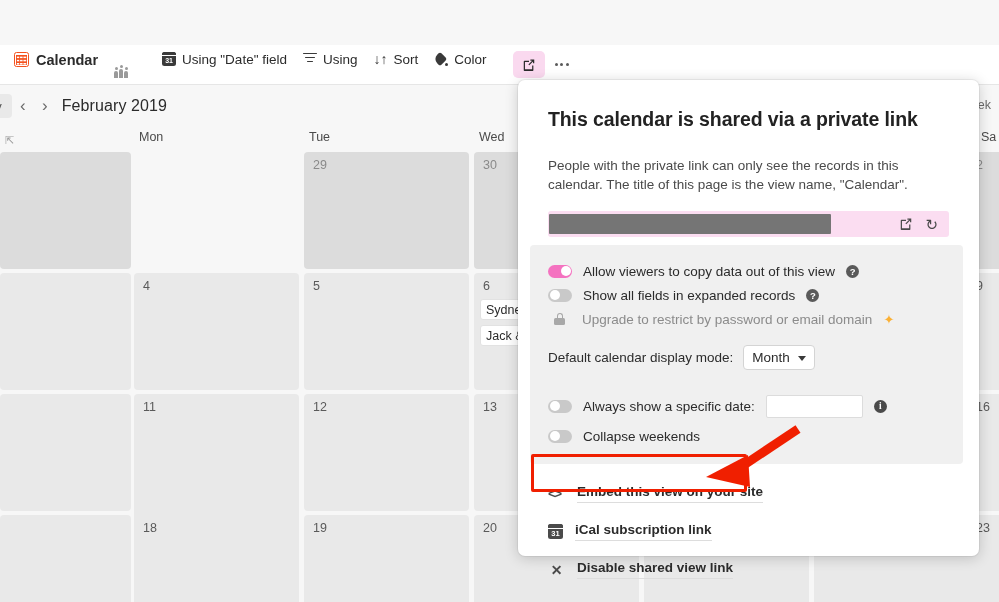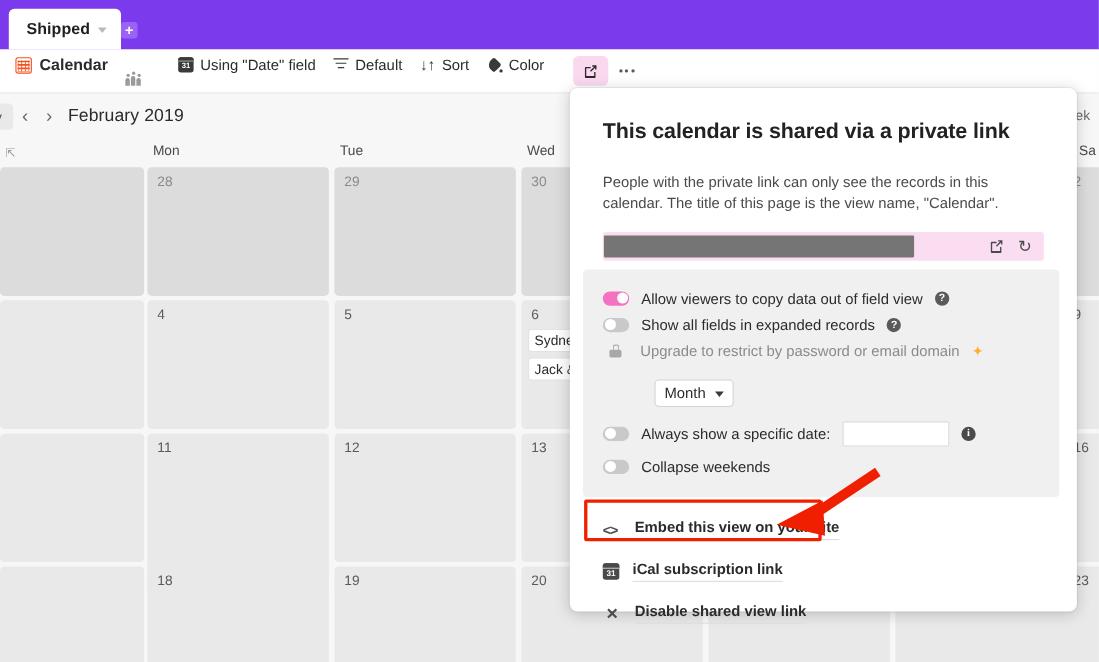--- a/index.html
+++ b/index.html
@@ -242,21 +242,21 @@
     position: absolute; left: 2.5px; top: 0; width: 6px; height: 6px;
     border: 1.6px solid #a8a8a8; border-bottom: none; border-radius: 3px 3px 0 0;
   }
   .ico-spark { color: #fbb034; font-size: 13px; line-height: 13px; flex: none; }
 
   .mode-row { display: flex; align-items: center; gap: 10px; margin-top: 14px; }
   .mode-lbl { font-size: 13.5px; color: #2b2b2b; }
   .select {
     height: 25px; min-width: 68px; background: #ffffff; border: 1px solid #d4d4d4;
     border-radius: 4px; display: flex; align-items: center; gap: 8px;
-    padding: 0 8px; font-size: 13.5px; color: #2b2b2b; margin-left: 47px;
+    padding: 0 8px; font-size: 13.5px; color: #2b2b2b;
   }
   .date-input {
     width: 97px; height: 23px; background: #ffffff; border: 1px solid #dcdcdc;
     border-radius: 2px; flex: none;
   }
 
   .links { margin-top: 16px; margin-left: 0; }
   .link-row {
     display: flex; align-items: center; gap: 12px; height: 27px; margin-bottom: 11px;
   }
@@ -284,29 +284,20 @@
     position: absolute; left: 531px; top: 454px; width: 216px; height: 38px;
     border: 3px solid #f01f00; border-radius: 2px; pointer-events: none;
   }
   .anno-arrow { position: absolute; left: 680px; top: 425px; pointer-events: none; }
 </style>
 </head>
 <body>
 
 <div id="app">
 
-  <div class="topbar">
-    <div class="tab-active">
-      <span class="tab-label">Shipped</span>
-      <span class="caret-down"></span>
-    </div>
-    <div class="tab-add">
-      <span>+</span>
-    </div>
-  </div>
 
   <div class="toolbar">
     <div class="tb-item name">
       <span class="ico-cal-orange"></span>
       <span>Calendar</span>
     </div>
     <div class="tb-item">
       <span class="ico-people">
           <i></i>
           <i class="mid"></i>
@@ -317,21 +308,21 @@
     <div class="tb-item">
       <span class="ico-cal-dark"></span>
       <span>Using "Date" field</span>
     </div>
     <div class="tb-item">
       <span class="ico-filter">
           <i></i>
           <i></i>
           <i></i>
         </span>
-      <span>Default</span>
+      <span>Using</span>
     </div>
     <div class="tb-item">
       <span class="ico-sort">↓↑</span>
       <span>Sort</span>
     </div>
     <div class="tb-item">
       <span class="ico-color">
           <i></i>
           <b></b>
         </span>
@@ -369,23 +360,20 @@
     <span class="ico-expand">⇱</span>
     <span class="dow" style="left:139px">Mon</span>
     <span class="dow" style="left:309px">Tue</span>
     <span class="dow" style="left:479px">Wed</span>
     <span class="dow" style="left:981px">Sa</span>
   </div>
 
   <div class="grid">
 
     <div class="cell out" style="left:0px;  top:0px;   width:131px; height:117px;"></div>
-    <div class="cell out" style="left:134px;top:0px;   width:165px; height:117px;">
-      <span class="daynum">28</span>
-      </div>
     <div class="cell out" style="left:304px;top:0px;   width:165px; height:117px;">
       <span class="daynum">29</span>
       </div>
     <div class="cell out" style="left:474px;top:0px;   width:165px; height:117px;">
       <span class="daynum">30</span>
       </div>
     <div class="cell out" style="left:644px;top:0px;   width:165px; height:117px;"></div>
     <div class="cell out" style="left:814px;top:0px;   width:165px; height:117px;"></div>
     <div class="cell out" style="left:967px;top:0px;   width:165px; height:117px;">
       <span class="daynum">2</span>
@@ -453,45 +441,46 @@
           <path d="M2 3.2h6v1.4H3.4v8.2h8.2V8.6H13v5.4a.8.8 0 01-.8.8H2.8a.8.8 0 01-.8-.8V4a.8.8 0 01.8-.8z" fill="#4a4a4a"></path>
           <path d="M9.6 1.6H14v4.4h-1.4V4L8.3 8.3 7.3 7.3l4.3-4.3H9.6z" fill="#4a4a4a"></path>
         </svg>
         <span class="ico-refresh">↻</span>
       </div>
     </div>
 
     <div class="opts">
       <div class="opt-row">
         <span class="toggle on"></span>
-        <span class="opt-label">Allow viewers to copy data out of field view</span>
+        <span class="opt-label">Allow viewers to copy data out of this view</span>
         <span class="ico-q">?</span>
       </div>
       <div class="opt-row">
         <span class="toggle"></span>
         <span class="opt-label">Show all fields in expanded records</span>
         <span class="ico-q">?</span>
       </div>
       <div class="opt-row">
         <span class="ico-lock">
             <i></i>
             <b></b>
           </span>
         <span class="opt-label muted">Upgrade to restrict by password or email domain</span>
         <span class="ico-spark">✦</span>
       </div>
 
       <div class="mode-row">
+        <span class="mode-lbl">Default calendar display mode:</span>
         <span class="select">
           <span>Month</span>
           <span class="caret-down" style="border-top-color:#3a3a3a"></span>
         </span>
       </div>
 
-      <div class="opt-row" style="margin-top:12px">
+      <div class="opt-row" style="margin-top:24px">
         <span class="toggle"></span>
         <span class="opt-label">Always show a specific date:</span>
         <span class="date-input" title=""></span>
         <span class="ico-i">i</span>
       </div>
       <div class="opt-row" style="margin-top:6px">
         <span class="toggle"></span>
         <span class="opt-label">Collapse weekends</span>
       </div>
     </div>

